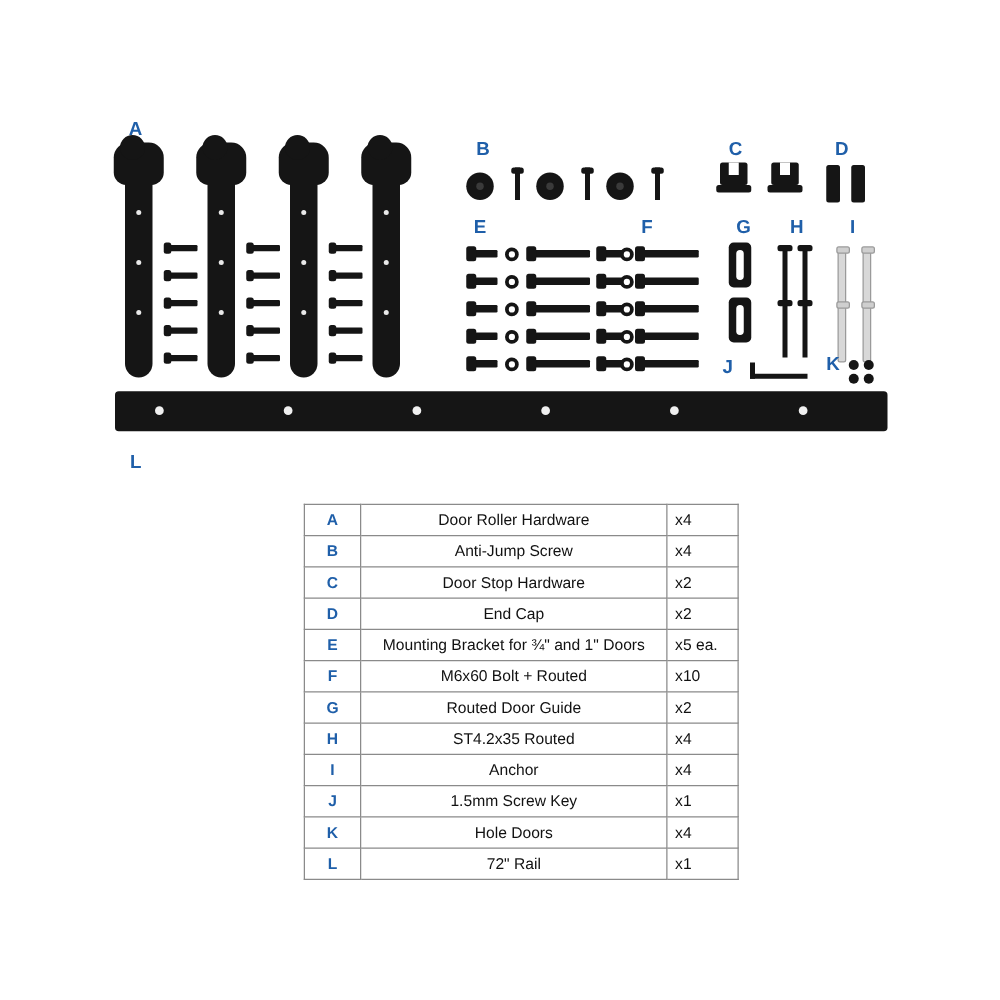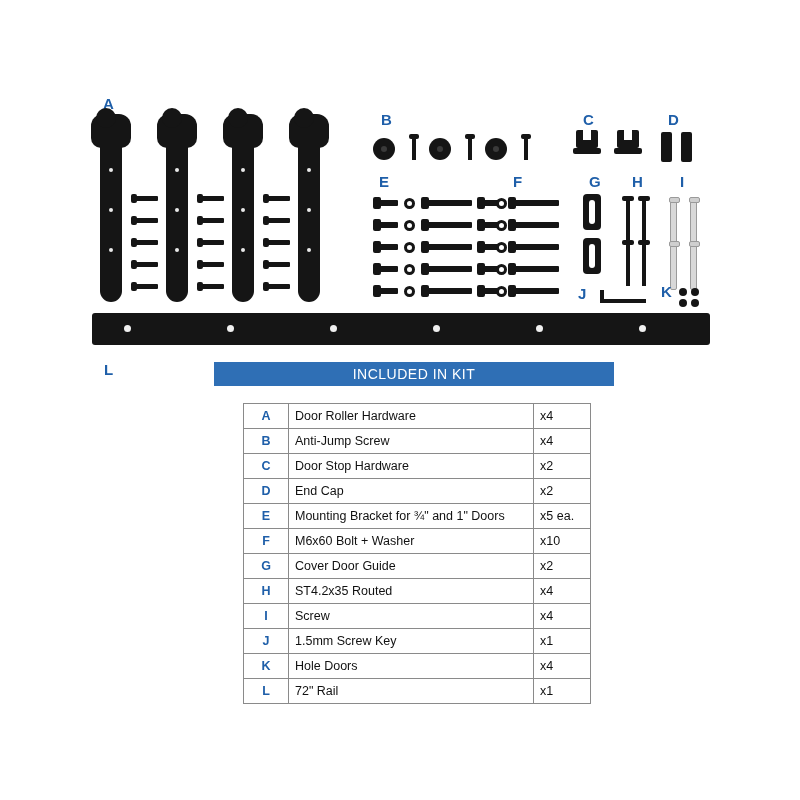--- a/index.html
+++ b/index.html
@@ -321,21 +321,21 @@
     padding: 2px 6px;
   }
   td.c-letter {
     width: 34px;
     text-align: center;
     color: #1f5fa9;
     font-weight: bold;
   }
   td.c-desc {
     width: 248px;
-    text-align: left;
+    text-align: center;
   }
   td.c-qty {
     width: 46px;
     text-align: left;
     padding-left: 8px;
   }
 </style>
 </head>
 <body>
 
@@ -496,21 +496,20 @@
   <div class="rail" style="left:92px; top:313px; width:618px; height:32px;">
     <div class="rail-hole" style="left:32px;"></div>
     <div class="rail-hole" style="left:135px;"></div>
     <div class="rail-hole" style="left:238px;"></div>
     <div class="rail-hole" style="left:341px;"></div>
     <div class="rail-hole" style="left:444px;"></div>
     <div class="rail-hole" style="left:547px;"></div>
   </div>
   <div class="label" style="left:104px; top:362px;">L</div>
 
-  <div class="banner">INCLUDED IN KIT</div>
 
   <table class="kit">
     <tbody>
       <tr>
         <td class="c-letter">A</td>
         <td class="c-desc">Door Roller Hardware</td>
         <td class="c-qty">x4</td>
       </tr>
       <tr>
         <td class="c-letter">B</td>
@@ -527,36 +526,36 @@
         <td class="c-desc">End Cap</td>
         <td class="c-qty">x2</td>
       </tr>
       <tr>
         <td class="c-letter">E</td>
         <td class="c-desc">Mounting Bracket for ¾" and 1" Doors</td>
         <td class="c-qty">x5 ea.</td>
       </tr>
       <tr>
         <td class="c-letter">F</td>
-        <td class="c-desc">M6x60 Bolt + Washer</td>
+        <td class="c-desc">M6x60 Bolt + Routed</td>
         <td class="c-qty">x10</td>
       </tr>
       <tr>
         <td class="c-letter">G</td>
-        <td class="c-desc">Cover Door Guide</td>
+        <td class="c-desc">Routed Door Guide</td>
         <td class="c-qty">x2</td>
       </tr>
       <tr>
         <td class="c-letter">H</td>
         <td class="c-desc">ST4.2x35 Routed</td>
         <td class="c-qty">x4</td>
       </tr>
       <tr>
         <td class="c-letter">I</td>
-        <td class="c-desc">Screw</td>
+        <td class="c-desc">Anchor</td>
         <td class="c-qty">x4</td>
       </tr>
       <tr>
         <td class="c-letter">J</td>
         <td class="c-desc">1.5mm Screw Key</td>
         <td class="c-qty">x1</td>
       </tr>
       <tr>
         <td class="c-letter">K</td>
         <td class="c-desc">Hole Doors</td>

